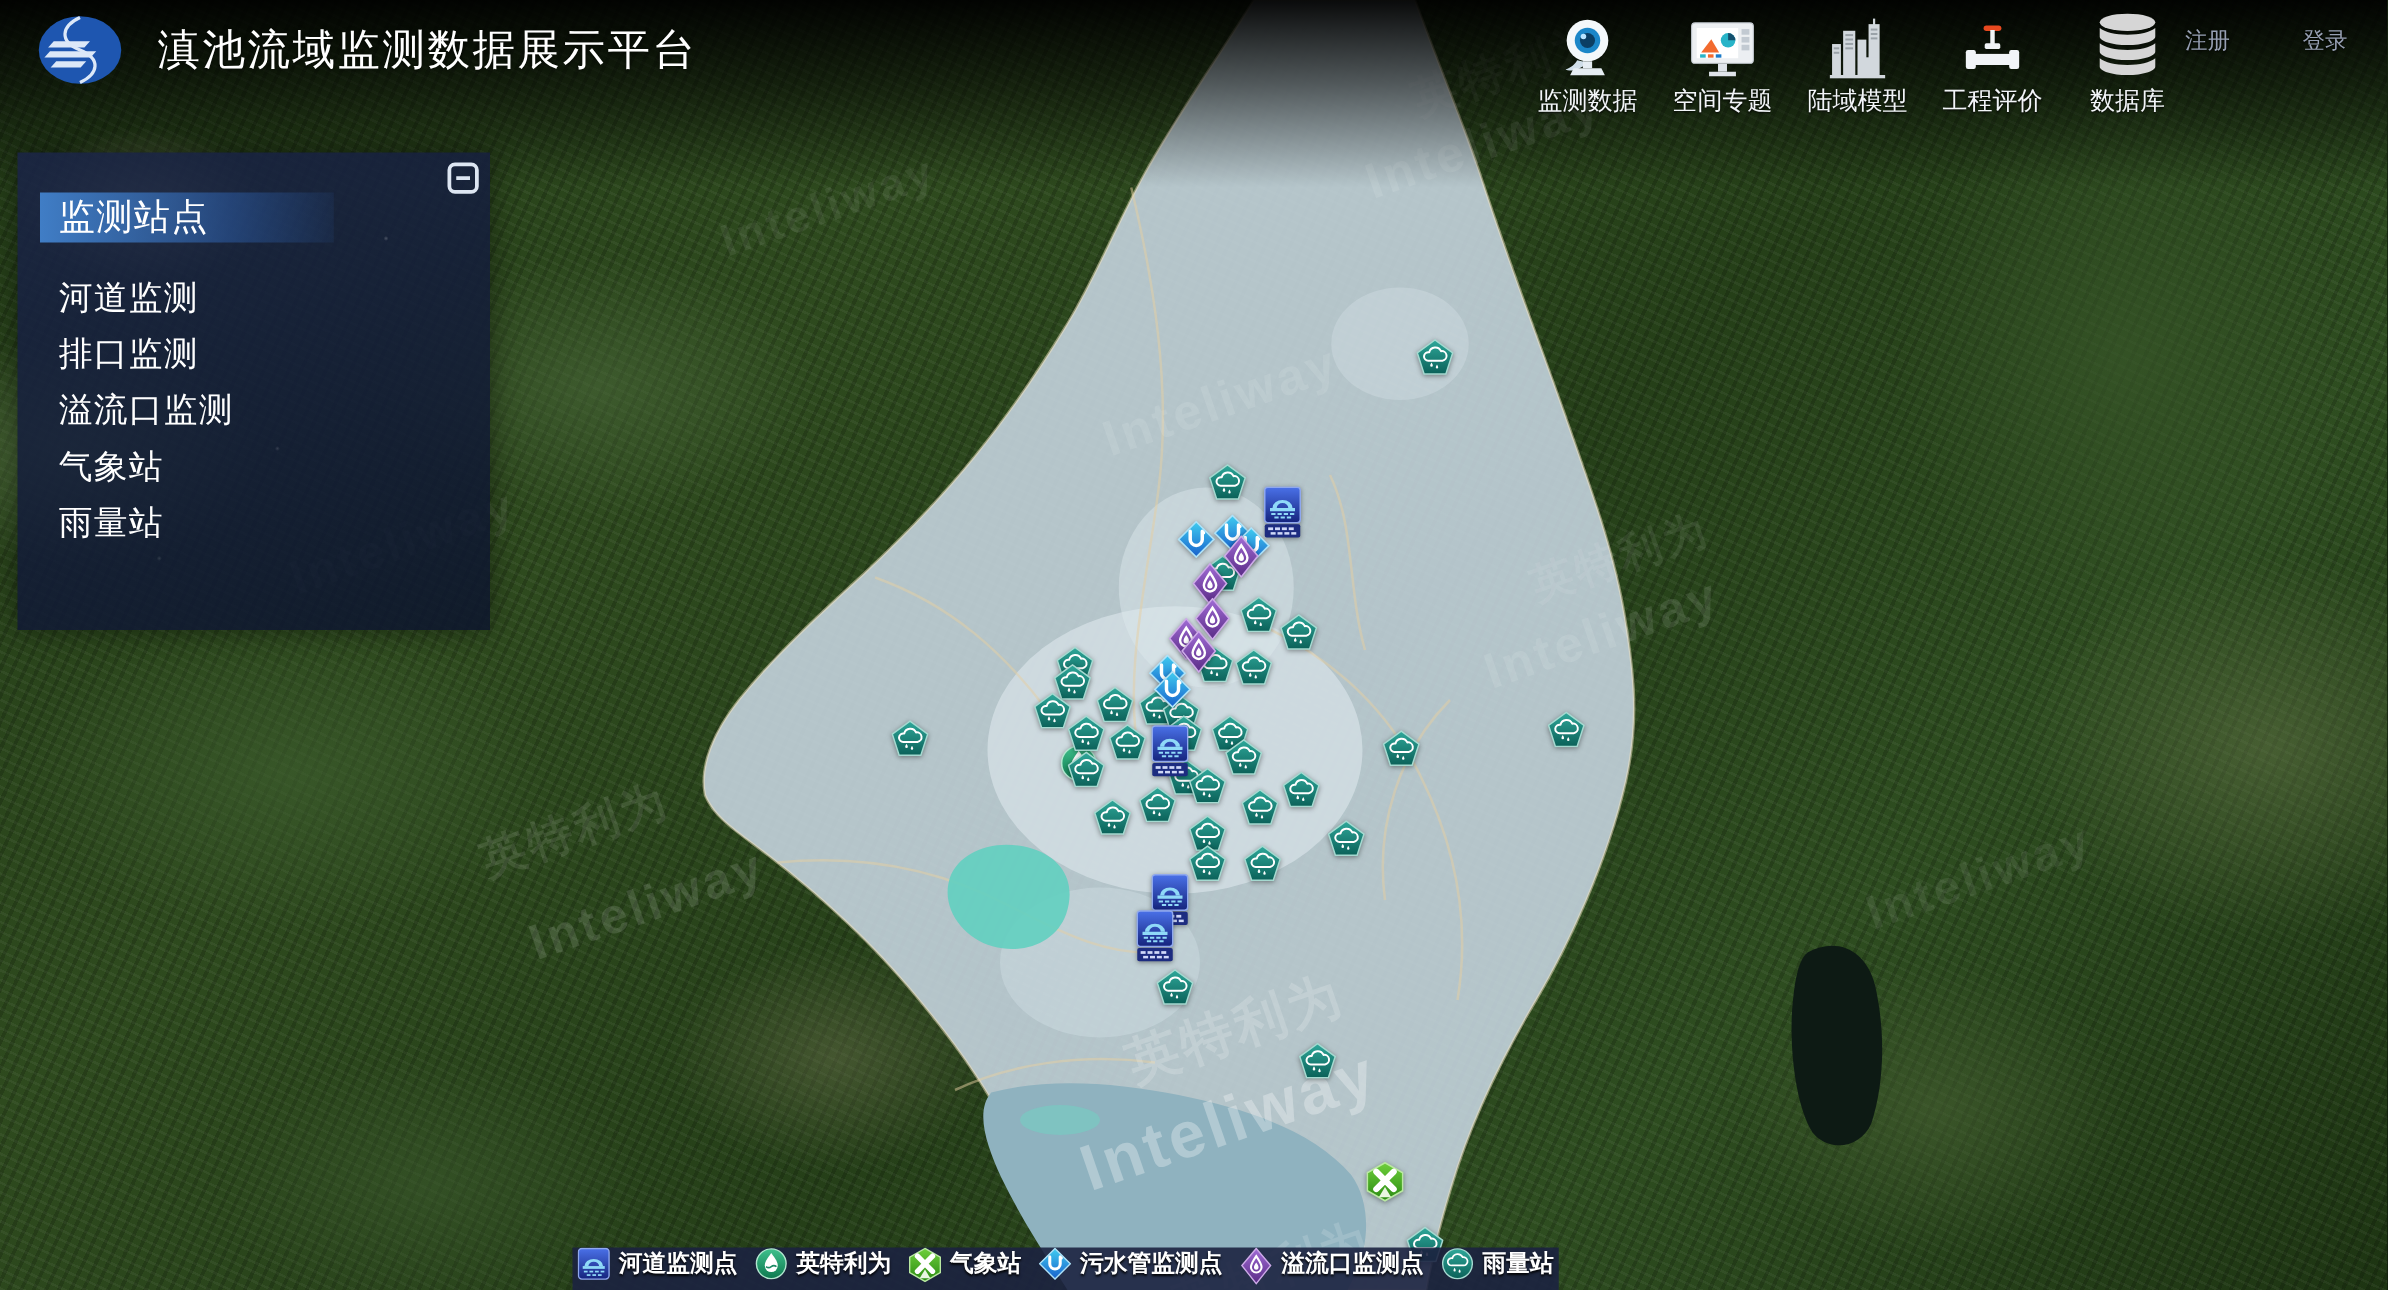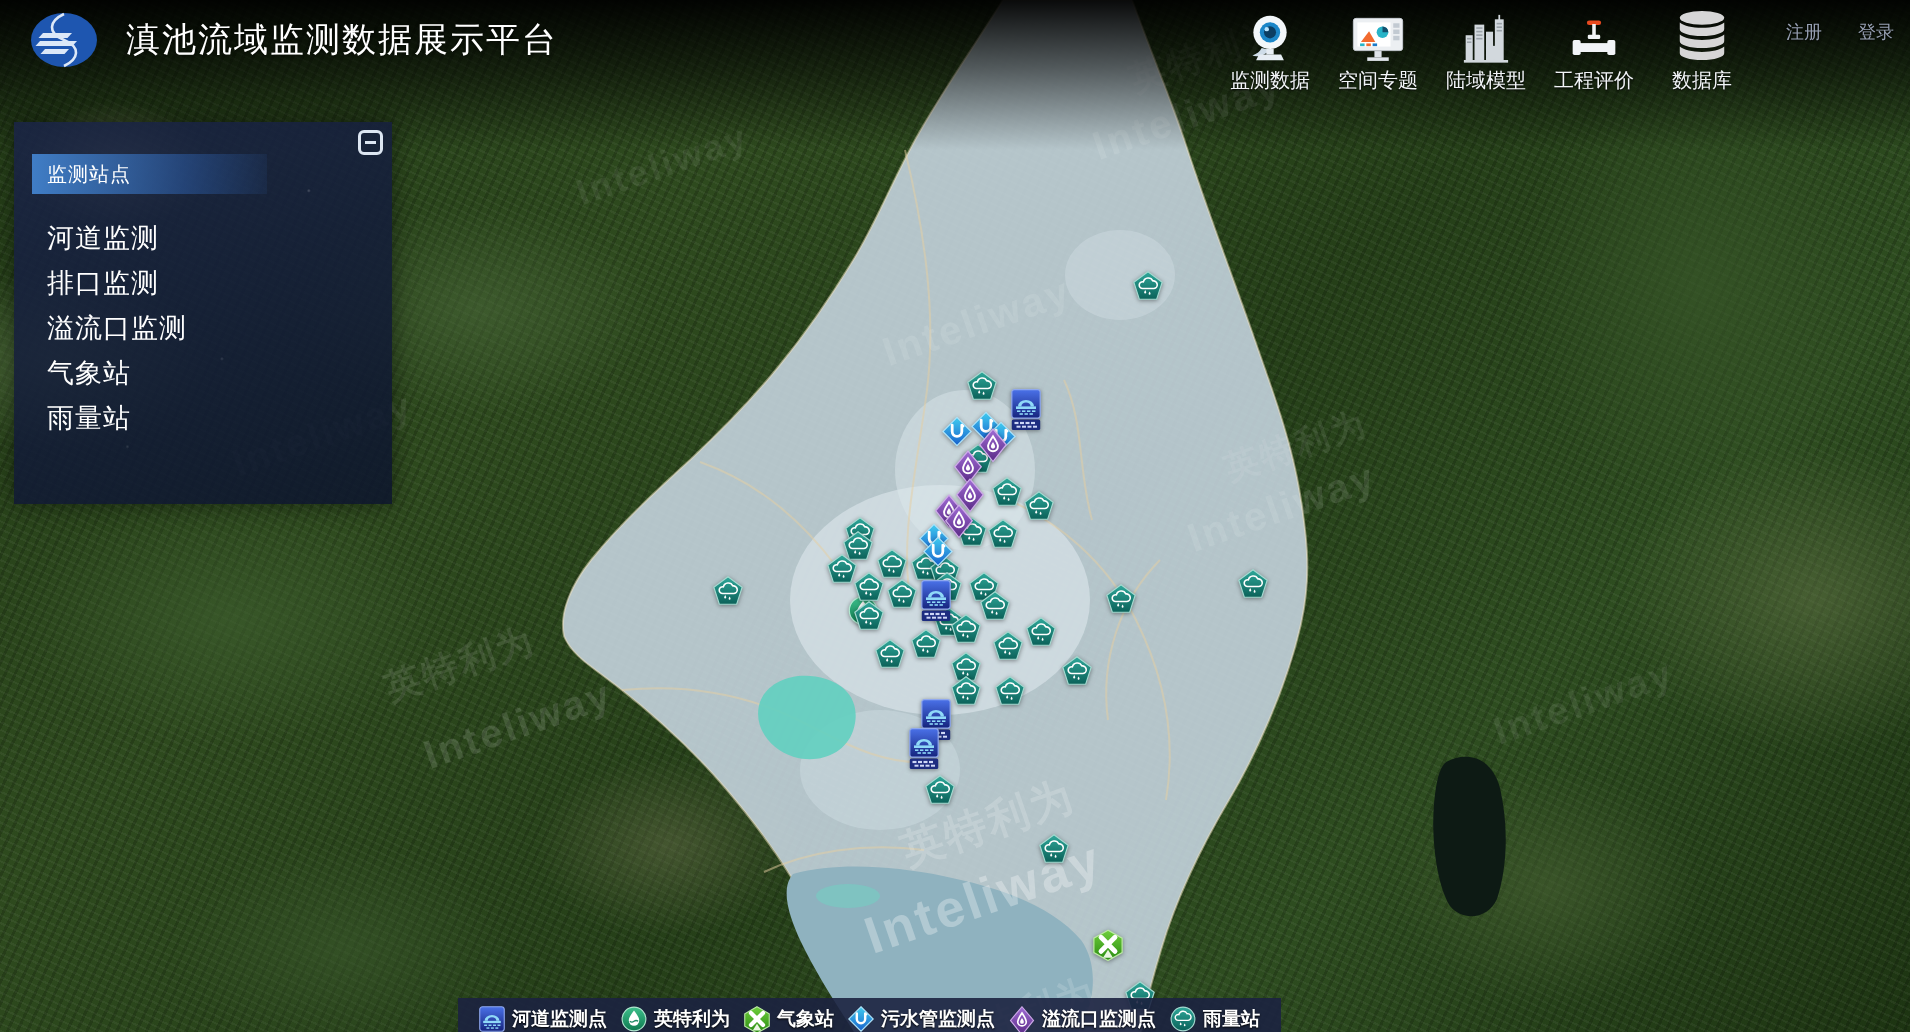--- a/index.html
+++ b/index.html
@@ -36,43 +36,43 @@
   
   .brand{position:absolute;left:30px;top:12px;display:flex;align-items:center;gap:28px;z-index:40;text-align:right;}
   .logo{width:68px;height:56px;display:block;}
   .app-title{color:#fff;font-size:34px;letter-spacing:2px;font-weight:500;
              text-shadow:0 1px 4px rgba(0,0,0,.7);}
   .nav{position:absolute;top:6px;right:165px;display:flex;gap:22px;z-index:40;}
   .nav-item{width:86px;display:flex;flex-direction:column;align-items:center;cursor:pointer;}
   .nav-icon{height:58px;display:flex;align-items:flex-end;justify-content:center;}
   .nav-icon svg{display:block;}
   .nav-label{color:#f2f5f8;font-size:20px;margin-top:3px;text-shadow:0 1px 2px #000;white-space:nowrap;}
-  .auth{position:absolute;top:20px;right:16px;display:flex;gap:36px;z-index:40;}
+  .auth{position:absolute;top:20px;right:32px;display:flex;gap:58px;z-index:40;}
   .auth-link{color:#97a0b3;font-size:18px;cursor:pointer;text-shadow:0 1px 2px #000;}
 
   
   .panel{position:absolute;left:14px;top:122px;width:378px;height:382px;z-index:30;
     background:
       radial-gradient(2px 2px at 78% 18%, rgba(255,255,255,.22), transparent),
       radial-gradient(2px 2px at 55% 62%, rgba(255,255,255,.14), transparent),
       radial-gradient(2px 2px at 30% 85%, rgba(255,255,255,.12), transparent),
       linear-gradient(155deg, rgba(26,36,70,.88), rgba(12,20,44,.86));
     box-shadow:0 0 22px rgba(0,0,0,.45);}
   .panel-min{position:absolute;top:8px;right:9px;width:25px;height:25px;
     border:3px solid #dde6f2;border-radius:6px;background:transparent;cursor:pointer;}
   .panel-min::after{content:"";position:absolute;left:4px;top:8px;width:11px;height:3px;background:#dde6f2;}
   .panel-title{margin:32px 0 0 18px;width:220px;height:40px;line-height:40px;padding-left:15px;
-    font-size:20px;color:#fff;letter-spacing:1px;
+    font-size:29px;color:#fff;letter-spacing:1px;
     background:linear-gradient(90deg, rgba(66,130,205,.95), rgba(44,92,165,.55) 65%, rgba(44,92,165,.12));}
   .panel-list{list-style:none;margin:22px 0 0 0;padding:0 0 0 33px;}
   .panel-list li{height:45px;line-height:45px;font-size:27px;color:#fff;cursor:pointer;letter-spacing:1px;}
 
   
-  .legend{position:absolute;left:458px;bottom:0;height:34px;display:flex;align-items:flex-end;
-    gap:14px;padding:0 21px;background:rgba(28,34,64,.9);z-index:35;}
+  .legend{position:absolute;left:458px;bottom:0;height:34px;display:flex;align-items:flex-start;
+    gap:14px;padding:0 4px;background:rgba(28,34,64,.9);z-index:35;}
   .legend-item{display:flex;align-items:center;gap:7px;cursor:pointer;}
   .legend-icon{width:26px;height:26px;display:block;}
   .legend-icon svg{display:block;width:26px;height:auto;}
   .legend-label{color:#fff;font-size:19px;font-weight:bold;white-space:nowrap;text-shadow:0 1px 2px #000;}
 </style>
 </head>
 <body>
 
 <svg width="0" height="0" style="position:absolute" aria-hidden="true">
     <defs>

